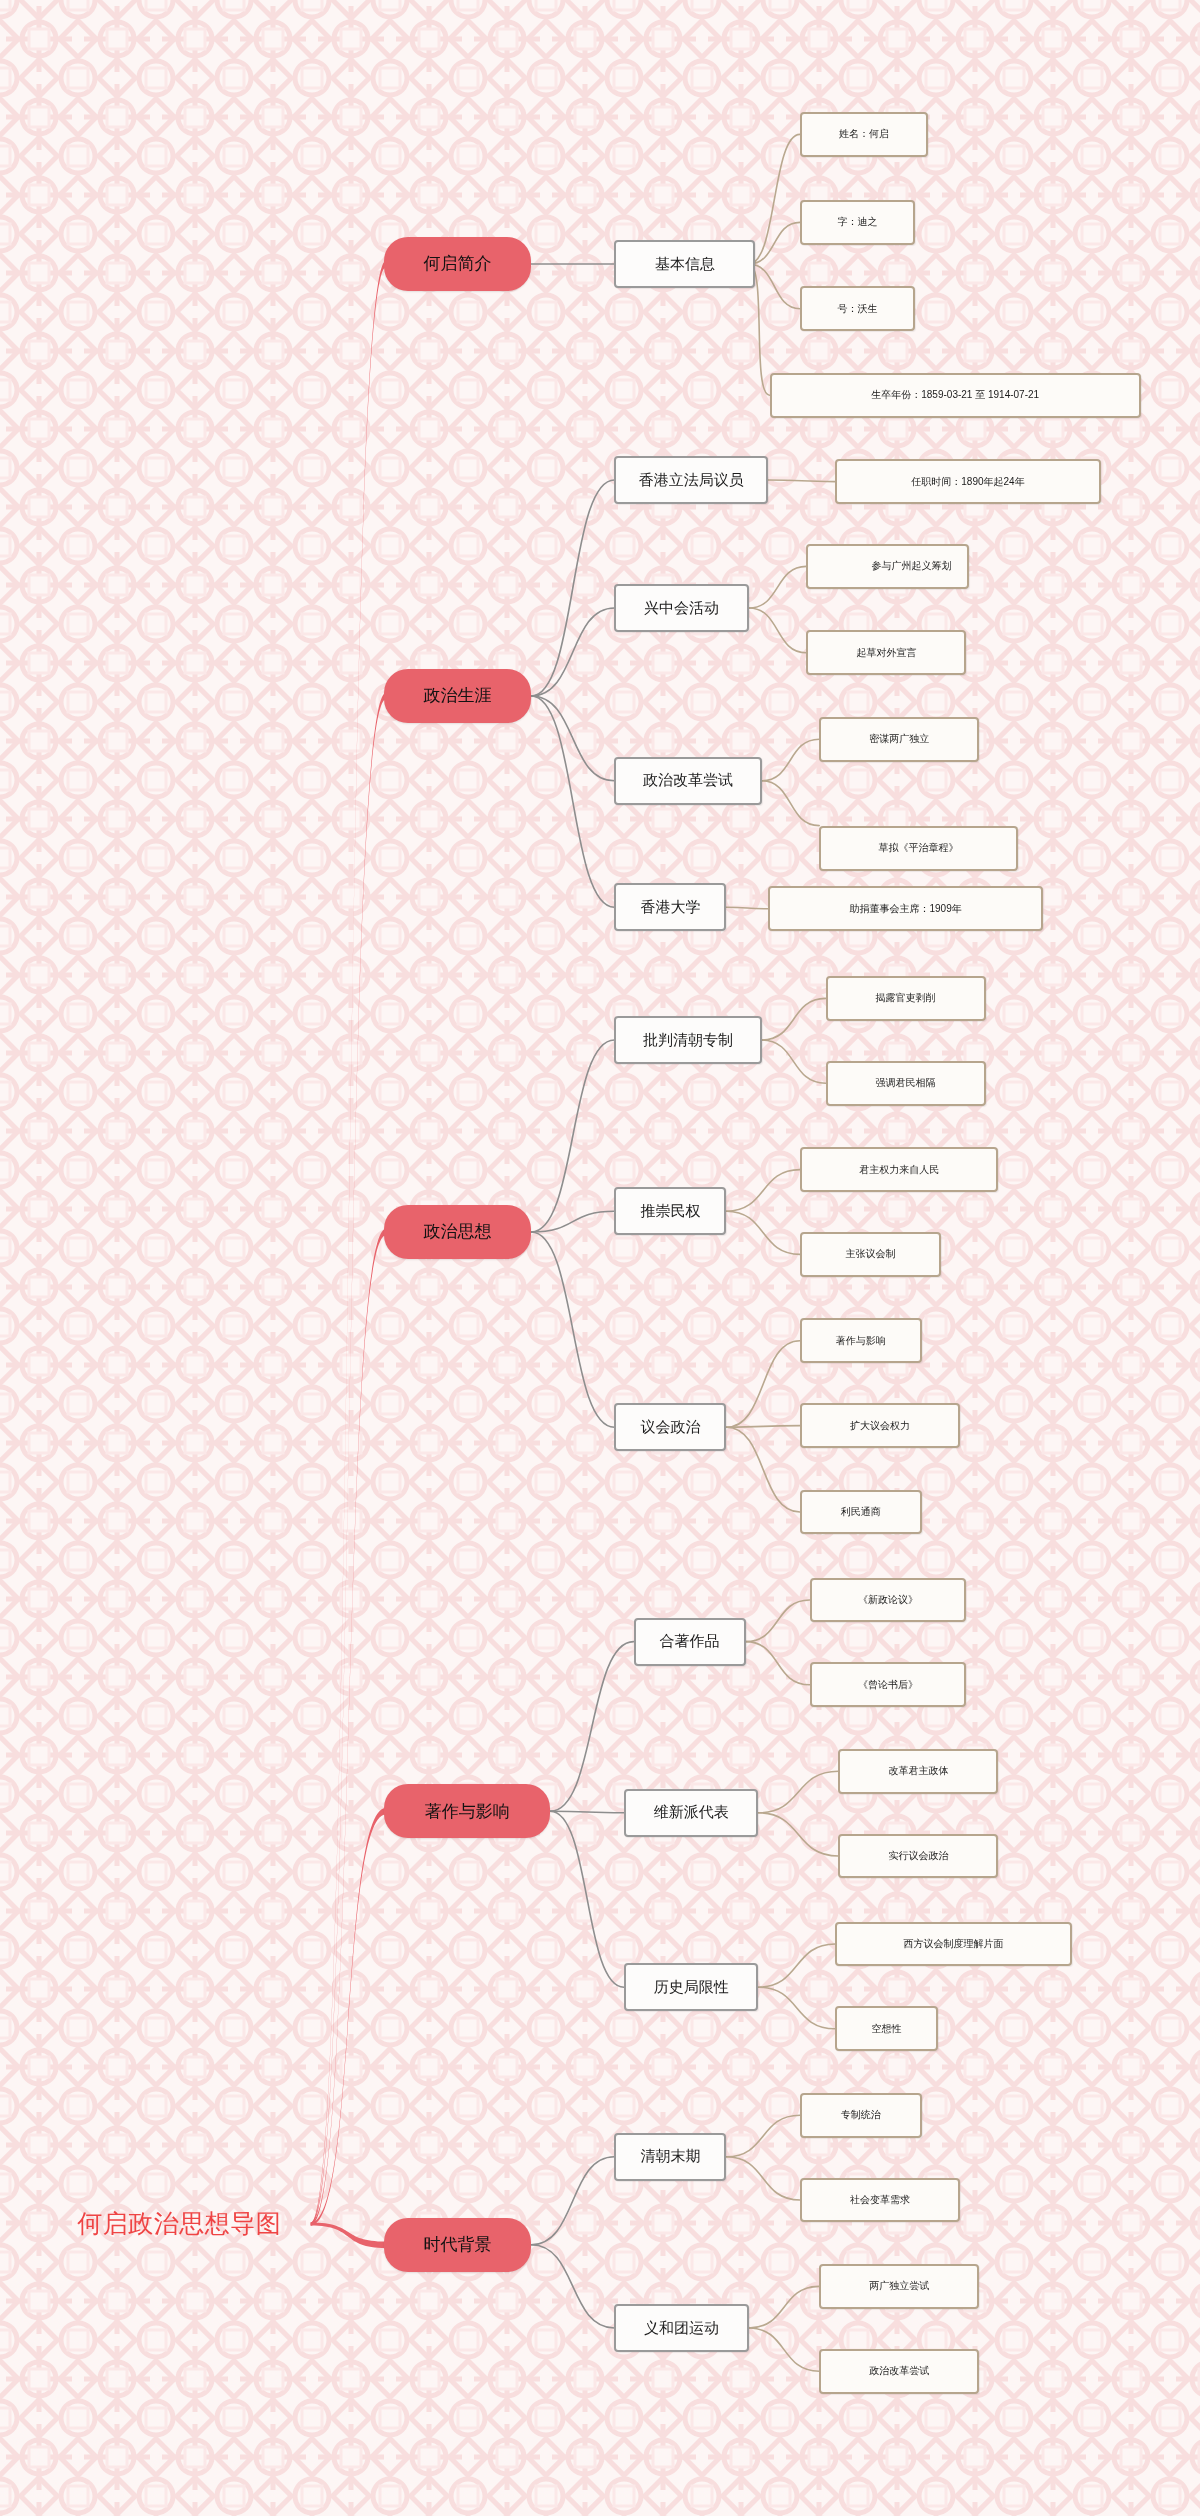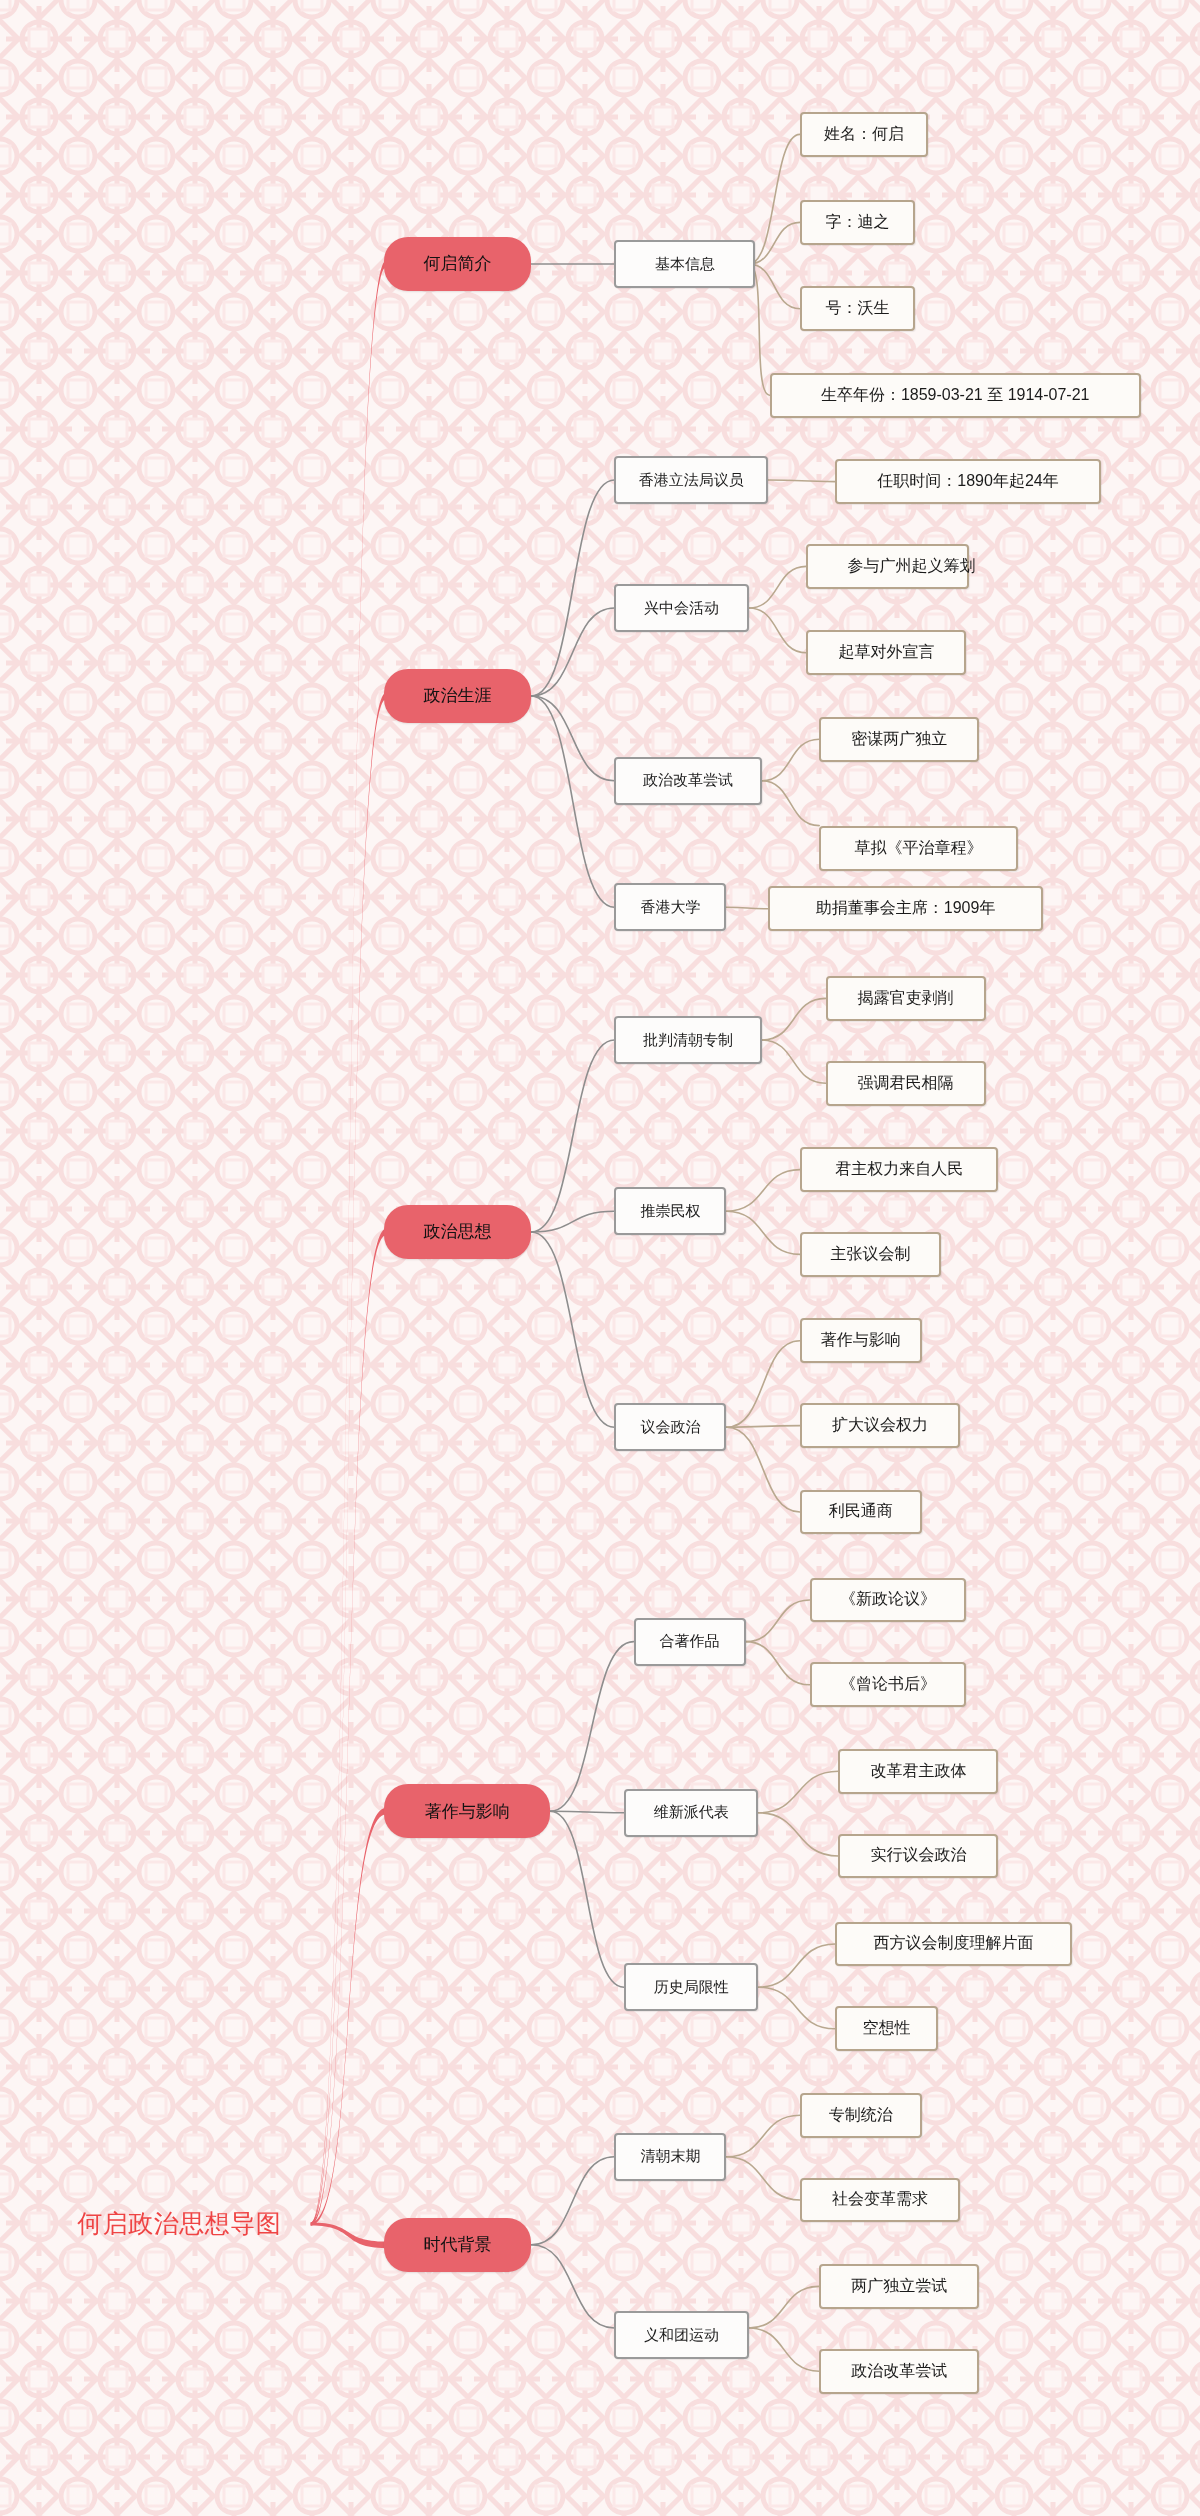--- a/index.html
+++ b/index.html
@@ -21,21 +21,21 @@
   }
   .lvl1{
     background:#e8636b;border-radius:24px;color:#121212;font-size:17px;
     box-shadow:0 1px 2px rgba(0,0,0,.10);
   }
   .lvl2{
     background:#fdfcfb;border:2px solid #9a9a9a;border-radius:4px;font-size:15px;
     box-shadow:1px 1px 1px rgba(0,0,0,.07);
   }
   .lvl3{
-    background:#fdfbf8;border:2px solid #b6a58d;border-radius:4px;font-size:16px;
+    background:#fdfbf8;border:2px solid #b6a58d;border-radius:4px;font-size:10px;
     box-shadow:1px 1px 1px rgba(0,0,0,.07);
   }
 </style>
 </head>
 <body>
 
 <svg id="bgpat" width="1200" height="2516">
   <defs>
     <pattern id="flow" width="78" height="78" patternUnits="userSpaceOnUse">
       <rect width="78" height="78" fill="#fdf6f5"></rect>
@@ -153,16 +153,16 @@
     <div class="node lvl2" style="left: 624px; top: 1788.8px; width: 134.4px; height: 48px;">维新派代表</div>
     <div class="node lvl3" style="left: 838.4px; top: 1748.8px; width: 160px; height: 44.8px;">改革君主政体</div>
     <div class="node lvl3" style="left: 838.4px; top: 1833.6px; width: 160px; height: 44.8px;">实行议会政治</div>
     <div class="node lvl2" style="left: 624px; top: 1963.2px; width: 134.4px; height: 48px;">历史局限性</div>
     <div class="node lvl3" style="left: 835.2px; top: 1921.6px; width: 236.8px; height: 44.8px;">西方议会制度理解片面</div>
     <div class="node lvl3" style="left: 835.2px; top: 2006.4px; width: 102.4px; height: 44.8px;">空想性</div>
     <div class="node lvl1" style="left: 384px; top: 2217.6px; width: 147.2px; height: 54.4px;">时代背景</div>
     <div class="node lvl2" style="left: 614.4px; top: 2132.8px; width: 112px; height: 48px;">清朝末期</div>
     <div class="node lvl3" style="left: 800px; top: 2092.8px; width: 121.6px; height: 44.8px;">专制统治</div>
     <div class="node lvl3" style="left: 800px; top: 2177.6px; width: 160px; height: 44.8px;">社会变革需求</div>
-    <div class="node lvl2" style="left: 614.4px; top: 2304px; width: 134.4px; height: 48px; margin-top: 7px;">义和团运动</div>
+    <div class="node lvl2" style="left: 614.4px; top: 2304px; width: 134.4px; height: 48px;">义和团运动</div>
     <div class="node lvl3" style="left: 819.2px; top: 2264px; width: 160px; height: 44.8px;">两广独立尝试</div>
     <div class="node lvl3" style="left: 819.2px; top: 2348.8px; width: 160px; height: 44.8px;">政治改革尝试</div>
   </div>
 
 </body></html>

